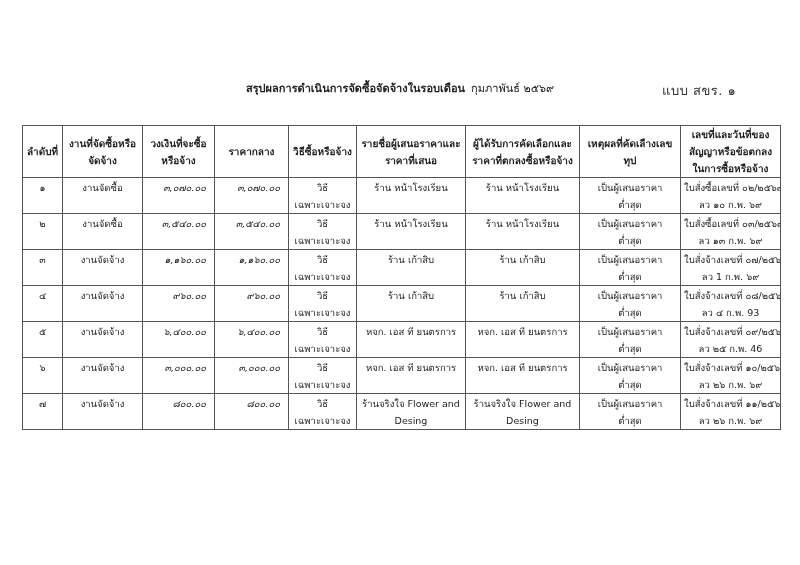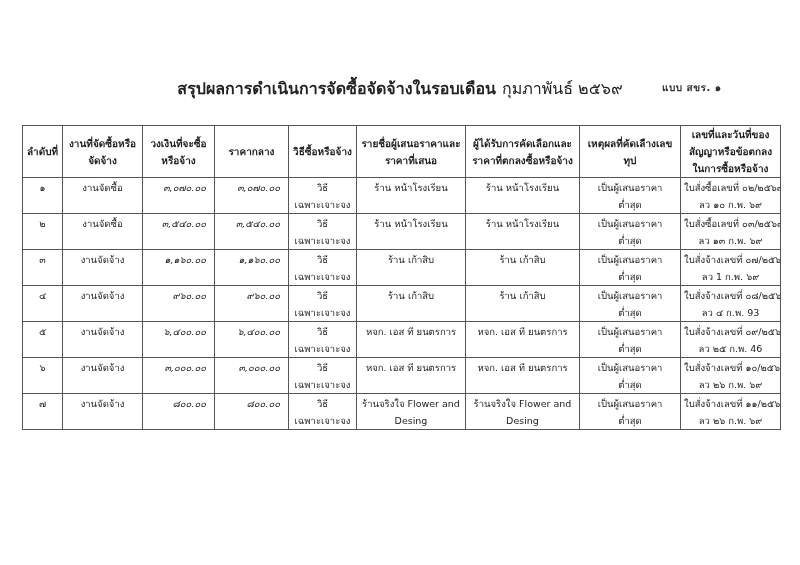--- a/index.html
+++ b/index.html
@@ -12,34 +12,33 @@
       height: 565px;
       position: relative;
       overflow: hidden;
       font-family: "DejaVu Sans", sans-serif;
       color: #222;
     }
     .form-code {
       position: absolute;
       left: 662px;
       top: 80px;
-      font-size: 10px;
+      font-size: 13px;
       letter-spacing: 0.5px;
       color: #333;
-      font-weight: bold;
     }
     .title-block {
       position: absolute;
       left: 0;
       top: 80px;
       width: 800px;
       text-align: center;
       line-height: 17px;
     }
-    .title-line { font-size: 16px; }
+    .title-line { font-size: 11px; }
     .title-line b { font-weight: bold; }
     .title-line .normal { font-weight: normal; margin-left: 6px; }
     .doc-table {
       position: absolute;
       left: 22px;
       top: 125px;
       width: 758px;
       border-collapse: collapse;
       table-layout: fixed;
       font-size: 9.5px;

